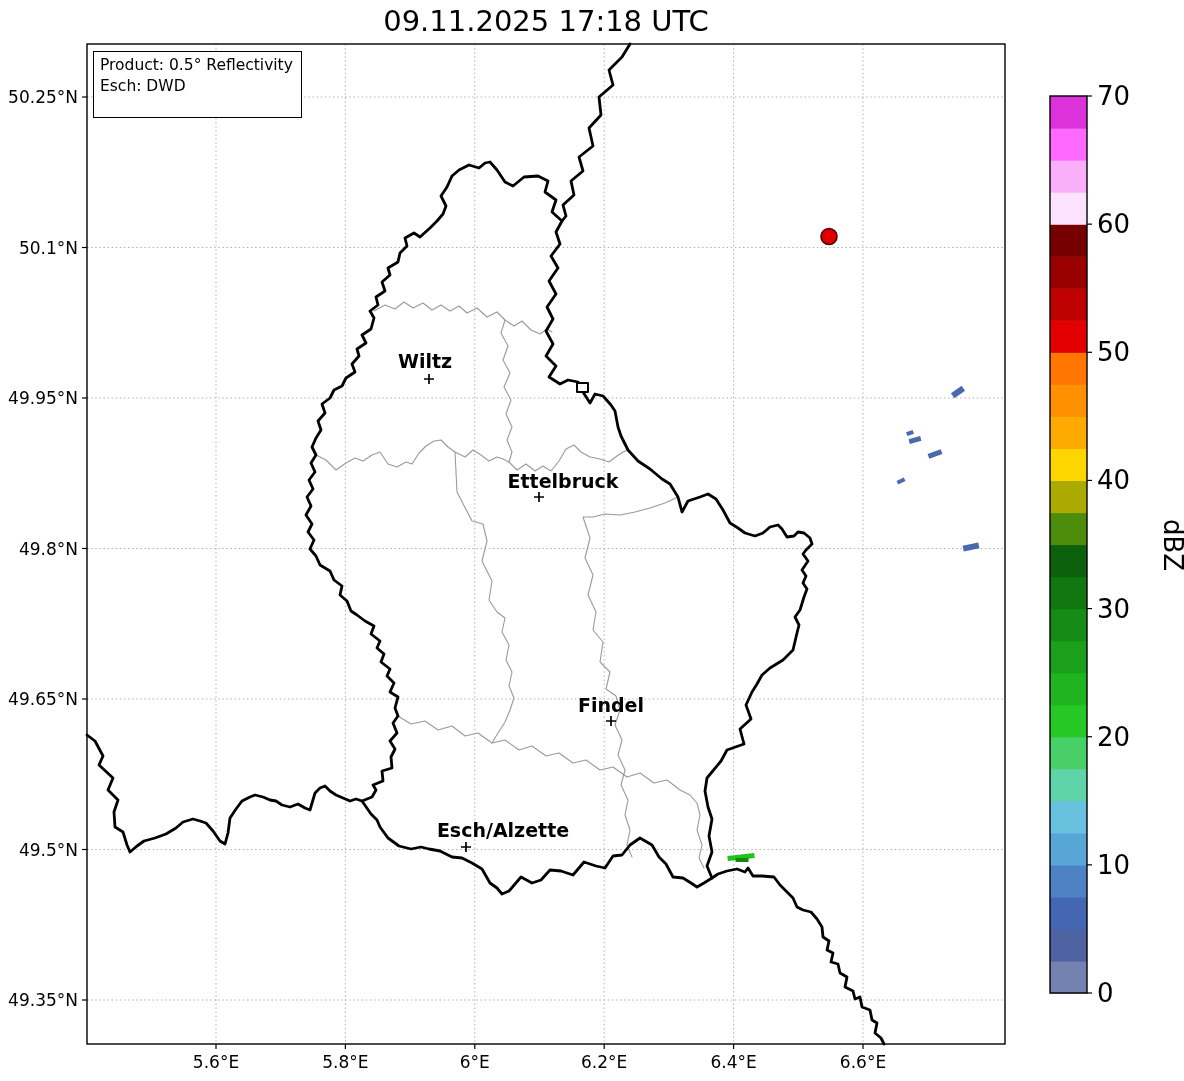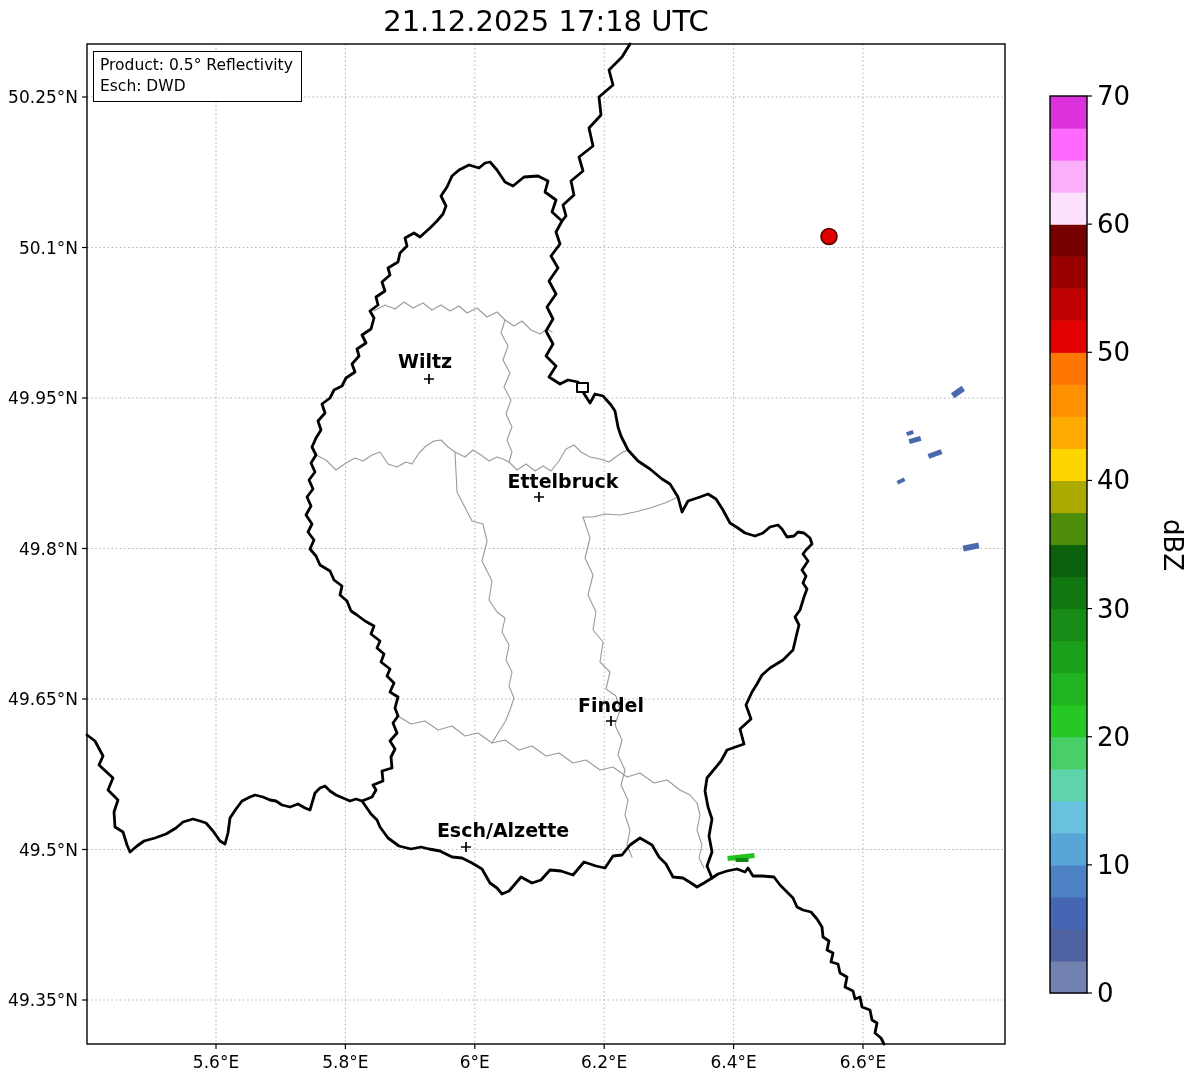--- a/index.html
+++ b/index.html
@@ -1,32 +1,32 @@
 <!DOCTYPE html>
 <html><head>
 <meta charset="utf-8">
 <style>
   html,body{margin:0;padding:0;background:#ffffff;width:1184px;height:1081px;overflow:hidden;}
   #fig{position:relative;width:1184px;height:1081px;background:#ffffff;
        font-family:"DejaVu Sans","Liberation Sans",sans-serif;}
   #title{position:absolute;left:87px;top:4px;width:918px;text-align:center;
          font-size:29px;color:#000;}
   #infobox{position:absolute;left:93px;top:51px;background:#ffffff;border:1.2px solid #000;
-           padding:3px 8px 4px 6px;font-size:15.5px;line-height:21px;color:#000;z-index:5;}
+           padding:3px 8px 20px 6px;font-size:15.5px;line-height:21px;color:#000;z-index:5;}
   svg{position:absolute;left:0;top:0;}
   #dbz{position:absolute;left:1128px;top:515px;width:60px;height:60px;
        font-size:26px;color:#000;transform:rotate(90deg);transform-origin:30px 30px;
        text-align:center;}
 </style>
 </head>
 <body>
 
 <div id="fig">
 
-  <div id="title">21.12.2025 17:18 UTC</div>
+  <div id="title">09.11.2025 17:18 UTC</div>
 
   <svg id="plot" width="1184" height="1081">
 
     <g id="grid">
         <line x1="216" y1="44" x2="216" y2="1044" stroke="#a8a8a8" stroke-width="0.9" stroke-dasharray="1.5 2.6"></line>
         <line x1="345.4" y1="44" x2="345.4" y2="1044" stroke="#a8a8a8" stroke-width="0.9" stroke-dasharray="1.5 2.6"></line>
         <line x1="474.8" y1="44" x2="474.8" y2="1044" stroke="#a8a8a8" stroke-width="0.9" stroke-dasharray="1.5 2.6"></line>
         <line x1="604.2" y1="44" x2="604.2" y2="1044" stroke="#a8a8a8" stroke-width="0.9" stroke-dasharray="1.5 2.6"></line>
         <line x1="733.6" y1="44" x2="733.6" y2="1044" stroke="#a8a8a8" stroke-width="0.9" stroke-dasharray="1.5 2.6"></line>
         <line x1="863" y1="44" x2="863" y2="1044" stroke="#a8a8a8" stroke-width="0.9" stroke-dasharray="1.5 2.6"></line>

